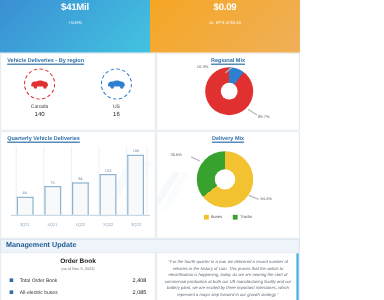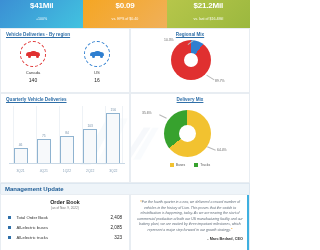--- a/index.html
+++ b/index.html
@@ -5,21 +5,21 @@
   * { box-sizing: border-box; margin: 0; padding: 0; }
   html, body {
     width: 250px; height: 250px;
     background: #ffffff;
     font-family: "Liberation Sans", sans-serif;
     overflow: hidden;
   }
   .dash { width: 250px; height: 250px; position: relative; background: #fdfdfd; }
 
   
-  .kpi-strip { display: flex; width: 250px; height: 28px; }
+  .kpi-strip { display: flex; width: 250px; height: 44px; }
   .kpi { flex: 1; display: flex; flex-direction: column; align-items: center;
          justify-content: flex-start; padding-top: 1px; color: #fff; }
   .kpi-value { font-size: 8px; font-weight: bold; letter-spacing: -0.2px; line-height: 10px; }
   .kpi-sub { font-size: 3.6px; line-height: 6px; opacity: .95; margin-top: 5px; }
   .kpi-1 { background: linear-gradient(135deg,#3b8fd4,#42c3e0); }
   .kpi-2 { background: linear-gradient(135deg,#3fd0c9,#7ed957); }
   .kpi-3 { background: linear-gradient(135deg,#f5a623,#f0b05a); }
   .kpi-4 { background: linear-gradient(135deg,#b6c64a,#9bb83f); }
 
   
@@ -113,24 +113,20 @@
 
   <div class="kpi-strip">
     <div class="kpi kpi-1">
       <div class="kpi-value">$41Mil</div>
       <div class="kpi-sub">+100%</div>
     </div>
     <div class="kpi kpi-3">
       <div class="kpi-value">$0.09</div>
       <div class="kpi-sub">vs. EPS of $0.40</div>
     </div>
-    <div class="kpi kpi-4">
-      <div class="kpi-value">$21.2Mil</div>
-      <div class="kpi-sub">vs. last of $16.4Mil</div>
-    </div>
   </div>
 
   <div class="row">
 
     <div class="panel p-left h-region">
       <div class="panel-title">Vehicle Deliveries - By region</div>
       <div class="region-wrap">
 
         <div class="region-item">
           <div class="ring ring-ca">

